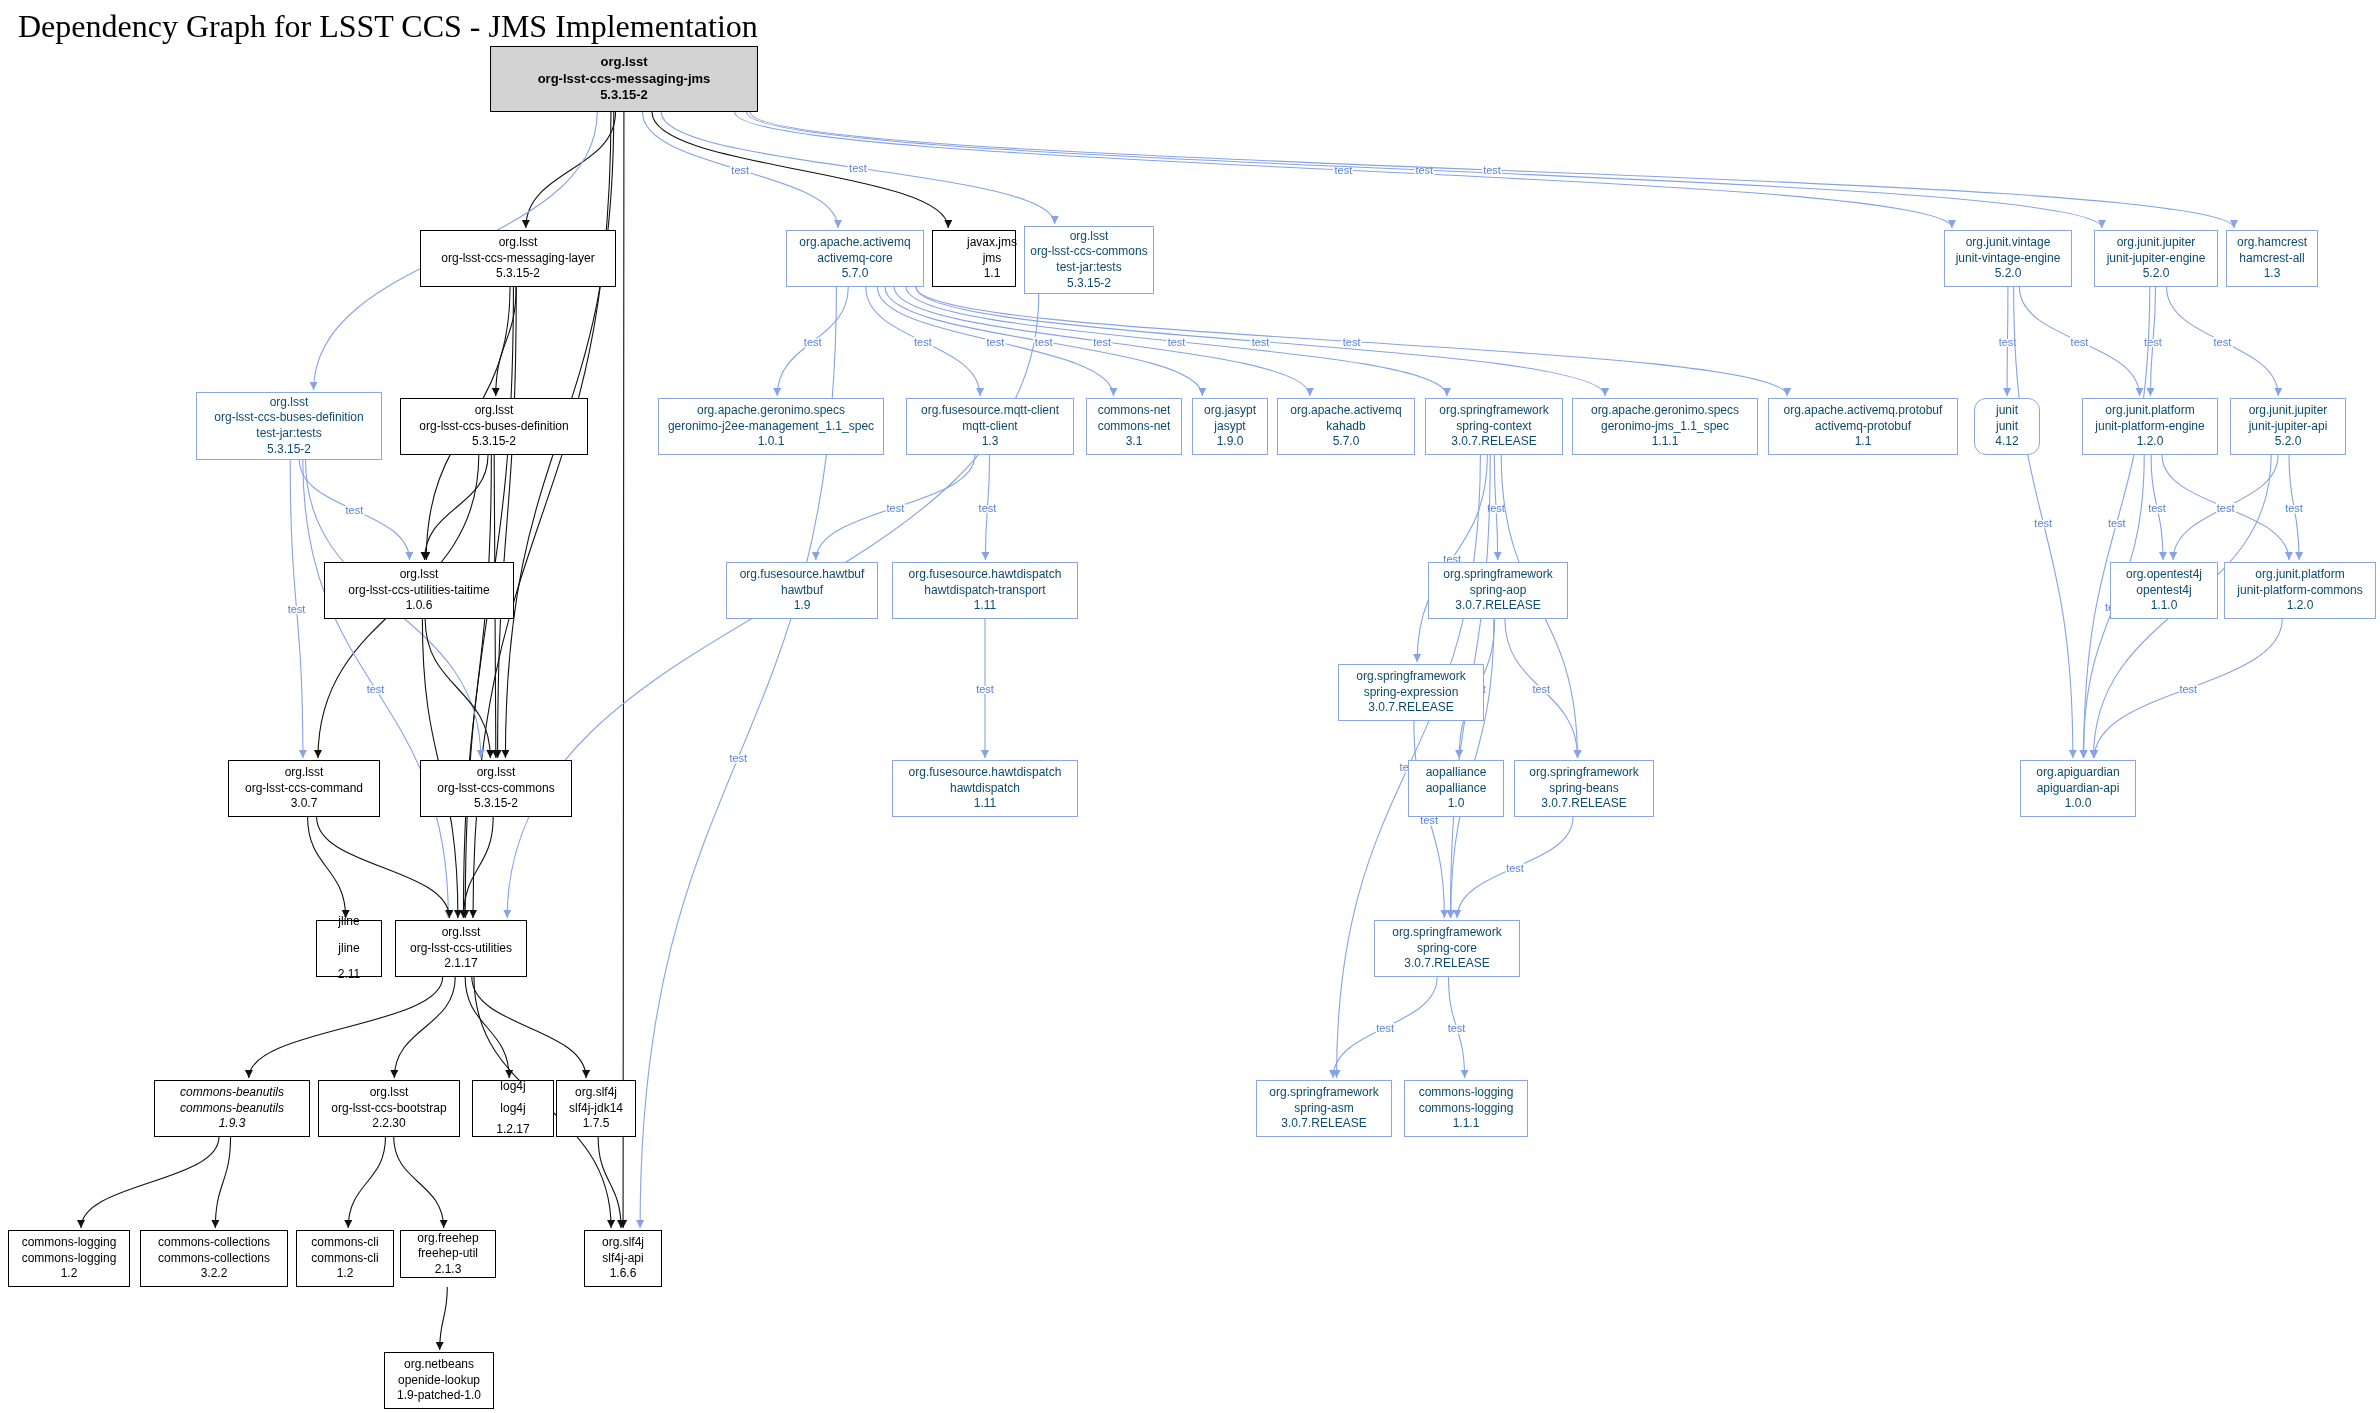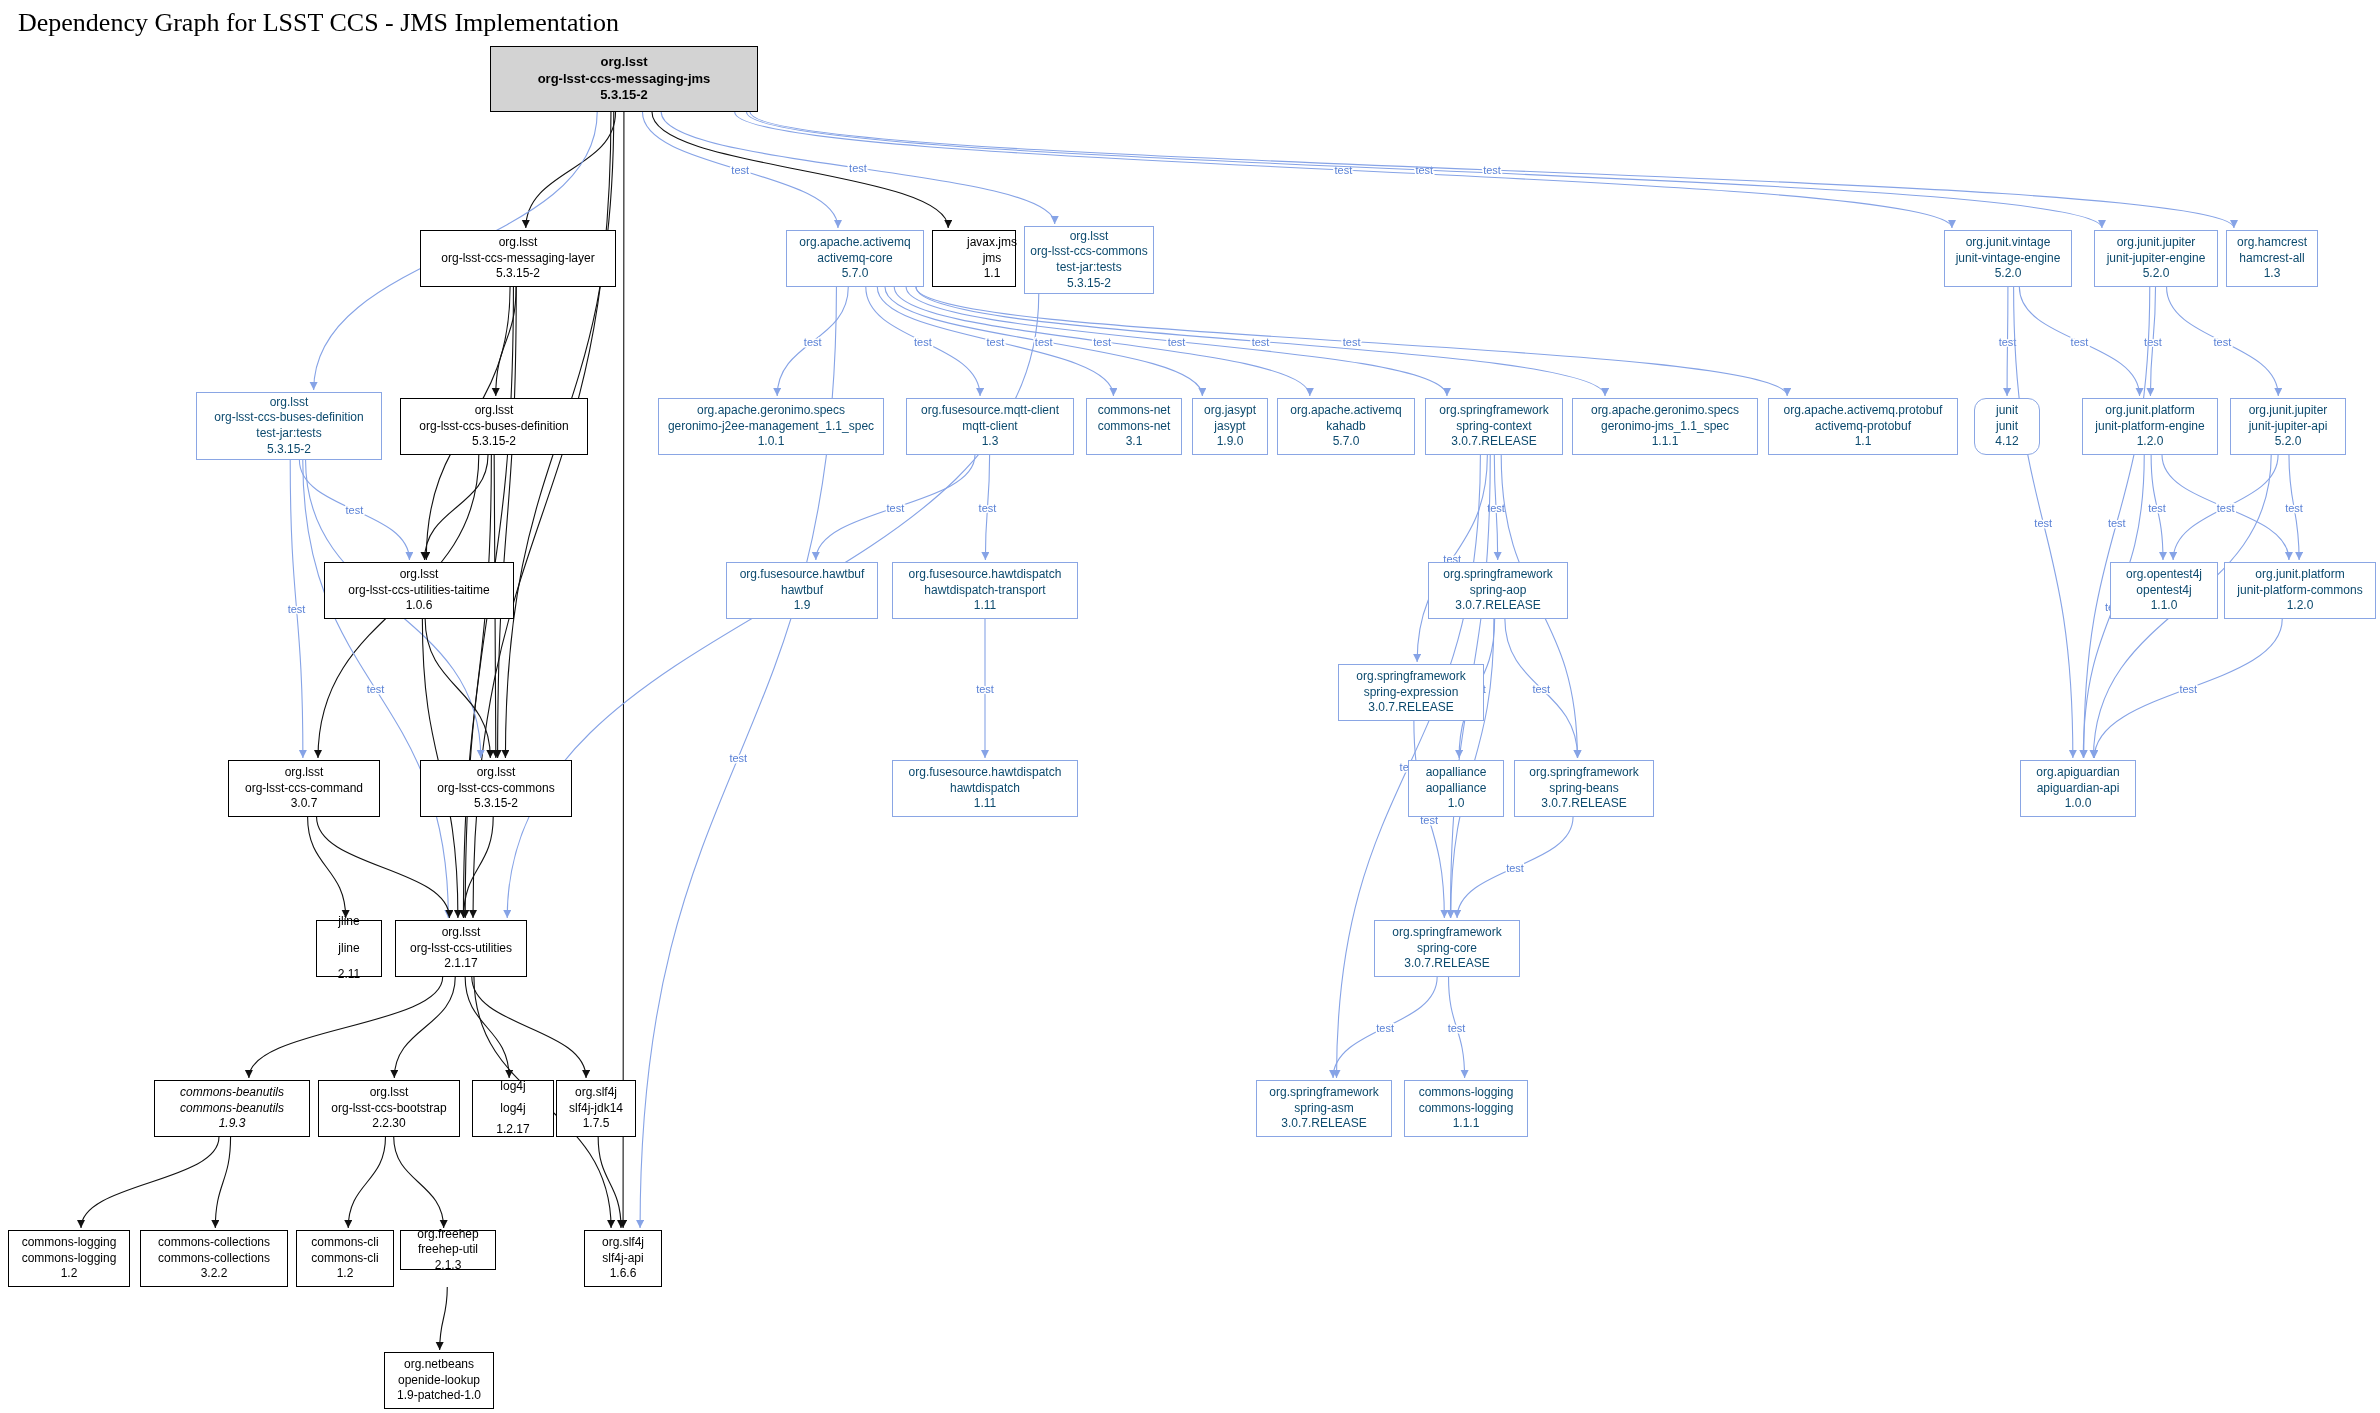--- a/index.html
+++ b/index.html
@@ -4,21 +4,21 @@
 <style>
   html,body { margin:0; padding:0; background:#ffffff; }
   #canvas {
     position:relative; width:2380px; height:1413px;
     background:#ffffff; overflow:hidden;
     font-family:"Liberation Sans", sans-serif;
   }
   #graph-title {
     position:absolute; left:18px; top:8px;
     font-family:"Liberation Serif", serif;
-    font-size:26px; color:#000;
+    font-size:32px; color:#000;
     white-space:nowrap;
   }
   svg.edges { position:absolute; left:0; top:0; width:2380px; height:1413px; }
   .edge { fill:none; stroke-width:1.1px; }
   .edge.compile { stroke:#111111; }
   .edge.test { stroke:#86a3e6; }
   .edge-label {
     font-family:"Liberation Sans", sans-serif;
     font-size:11px; fill:#5b82d6;
     stroke:#ffffff; stroke-width:3px; paint-order:stroke;
@@ -403,21 +403,21 @@
       <div class="node compile" style="left: 140px; top: 1230px; width: 148px; height: 57px;">
         <div class="ln">commons-collections</div>
         <div class="ln">commons-collections</div>
         <div class="ln">3.2.2</div>
       </div>
       <div class="node compile" style="left: 296px; top: 1230px; width: 98px; height: 57px;">
         <div class="ln">commons-cli</div>
         <div class="ln">commons-cli</div>
         <div class="ln">1.2</div>
       </div>
-      <div class="node compile" style="left: 400px; top: 1230px; width: 96px; height: 40px; align-items: center;">
+      <div class="node compile" style="left: 400px; top: 1230px; width: 96px; height: 48px; align-items: center;">
         <div class="ln">org.freehep</div>
         <div class="ln">freehep-util</div>
         <div class="ln">2.1.3</div>
       </div>
       <div class="node compile" style="left: 584px; top: 1230px; width: 78px; height: 57px;">
         <div class="ln">org.slf4j</div>
         <div class="ln">slf4j-api</div>
         <div class="ln">1.6.6</div>
       </div>
       <div class="node compile" style="left: 384px; top: 1352px; width: 110px; height: 57px;">

